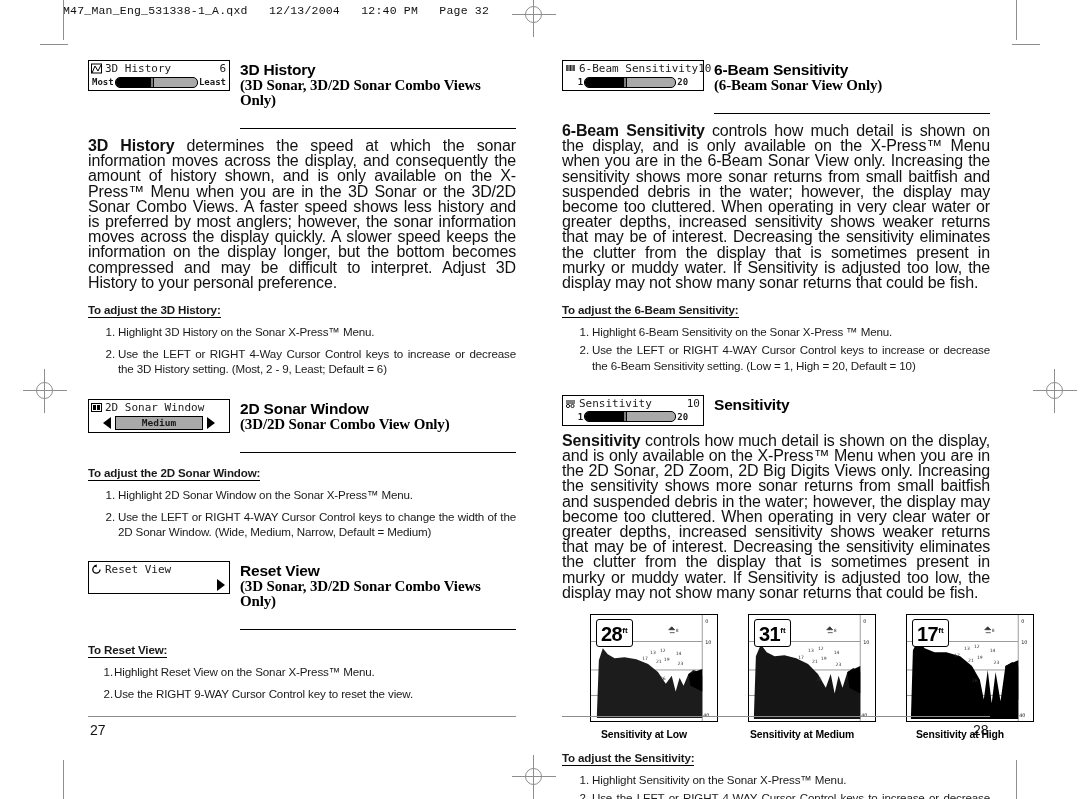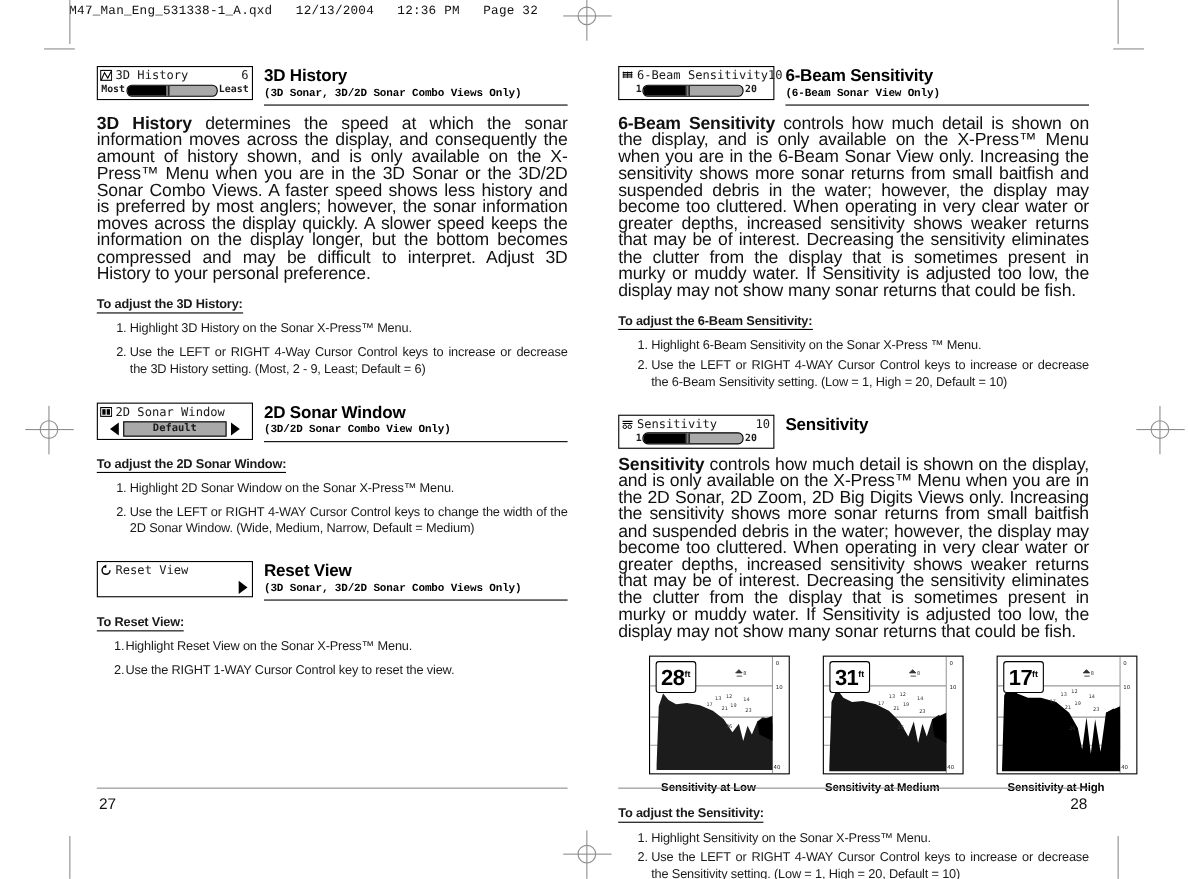--- a/index.html
+++ b/index.html
@@ -169,27 +169,27 @@
   .sec-titles { flex: 1 1 auto; min-width: 0; padding-top: 1px; }
   .sec-title {
     font-family: "Liberation Sans", sans-serif;
     font-weight: 700;
     font-size: 15.5px;
     line-height: 17px;
     letter-spacing: -0.2px;
     color: #000;
   }
   .sec-sub {
-    font-family: Liberation Mono, monospace;
-    font-weight: 700;
-    font-size: 10px;
+    font-family: Liberation Serif, serif;
+    font-weight: 700;
+    font-size: 15px;
     line-height: 15px;
     letter-spacing: -0.15px;
     color: #000;
-    padding-bottom: 2px;
+    padding-bottom: 20px;
     border-bottom: 1.4px solid #000;
   }
 
   
   p.body {
     font-size: 16px;
     line-height: 15.2px;
     text-align: justify;
     margin: 9px 0 0 0;
     letter-spacing: -0.15px;
@@ -290,21 +290,21 @@
   }
   .page-num {
     position: absolute;
     font-size: 14px;
     color: #111;
   }
 </style>
 </head>
 <body>
 
-<div class="proof-header">M47_Man_Eng_531338-1_A.qxd   12/13/2004   12:36 PM   Page 32</div>
+<div class="proof-header">M47_Man_Eng_531338-1_A.qxd   12/13/2004   12:40 PM   Page 32</div>
 
 <div class="trim-line" style="left:40px; top:44px; width:28px; height:1px;"></div>
 <div class="trim-line" style="left:1012px; top:44px; width:28px; height:1px;"></div>
 <div class="trim-line" style="left:63px; top:0px; width:1px; height:40px;"></div>
 <div class="trim-line" style="left:1016px; top:0px; width:1px; height:40px;"></div>
 <div class="trim-line" style="left:63px; top:760px; width:1px; height:39px;"></div>
 <div class="trim-line" style="left:1016px; top:760px; width:1px; height:39px;"></div>
 
 <div class="reg-mark" style="left:512px; top:-7px;">
   <div class="reg-v"></div>
@@ -373,21 +373,21 @@
                 <rect x="0.5" y="1.5" width="10" height="8" fill="none" stroke="#000" stroke-width="1"></rect>
                 <rect x="2" y="3" width="3" height="5" fill="#000"></rect>
                 <rect x="6" y="3" width="3" height="5" fill="#000"></rect>
               </svg>
           </span>
           <span class="lcd-title">2D Sonar Window</span>
           <span class="lcd-value"></span>
         </div>
         <div class="choice-row">
           <span class="arrow-l"></span>
-          <span class="choice-box">Default</span>
+          <span class="choice-box">Medium</span>
           <span class="arrow-r"></span>
         </div>
       </div>
       <div class="sec-titles">
         <div class="sec-title">2D Sonar Window</div>
         <div class="sec-sub">(3D/2D Sonar Combo View Only)</div>
       </div>
     </div>
     <div class="howto">To adjust the 2D Sonar Window:</div>
     <ol class="steps">
@@ -414,21 +414,21 @@
         </div>
       </div>
       <div class="sec-titles">
         <div class="sec-title">Reset View</div>
         <div class="sec-sub">(3D Sonar, 3D/2D Sonar Combo Views Only)</div>
       </div>
     </div>
     <div class="howto">To Reset View:</div>
     <ol class="steps narrow">
       <li class="nojust">Highlight Reset View on the Sonar X-Press™ Menu.</li>
-      <li class="nojust">Use the RIGHT 1-WAY Cursor Control key to reset the view.</li>
+      <li class="nojust">Use the RIGHT 9-WAY Cursor Control key to reset the view.</li>
     </ol>
   </div>
 </div>
 
 <div class="page page-right">
 
   <div class="section">
     <div class="sec-head">
       <div class="lcd" style="width:142px;">
         <div class="lcd-row1">

